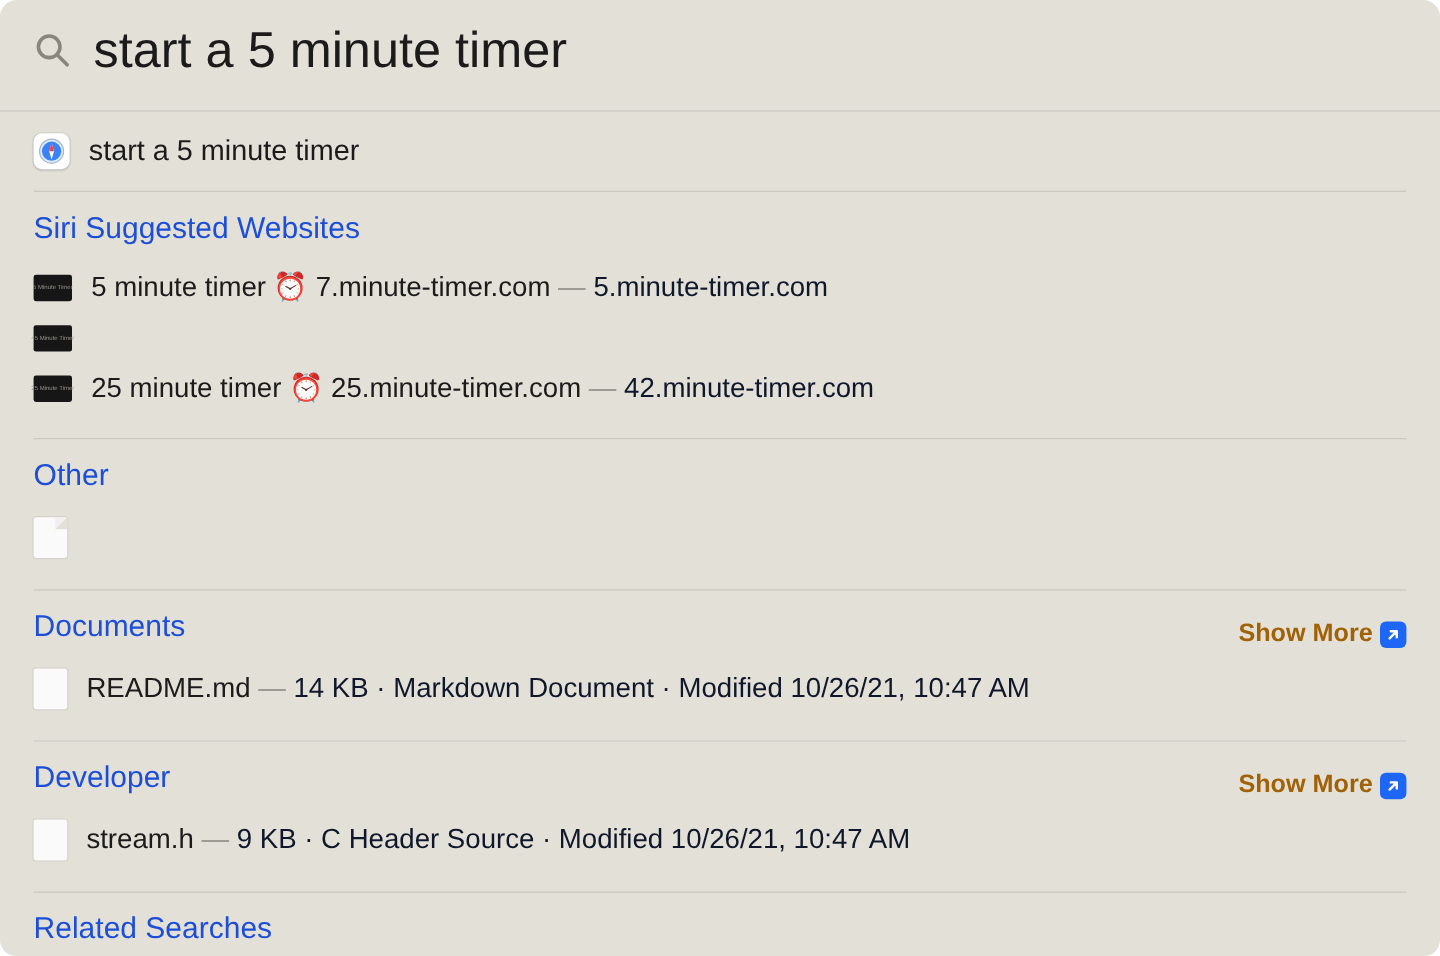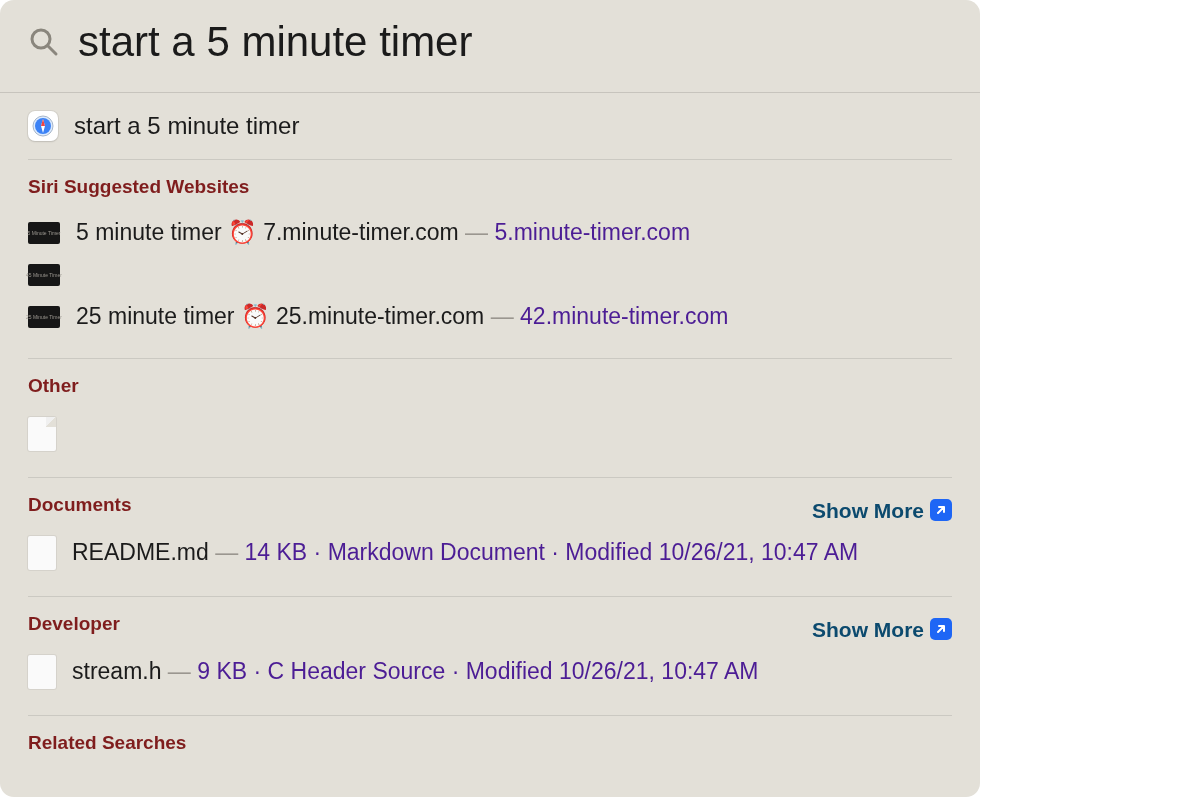--- a/index.html
+++ b/index.html
@@ -4,21 +4,21 @@
 <style>
   * { box-sizing: border-box; margin: 0; padding: 0; }
   html, body {
     width: 1200px;
     height: 797px;
     font-family: -apple-system, "Helvetica Neue", Arial, sans-serif;
     background: #ffffff;
     overflow: hidden;
   }
   .window {
-    width: 980px;
+    width: 1200px;
     height: 797px;
     background: #e3e0d8;
     border-radius: 14px;
     overflow: hidden;
     position: relative;
   }
 
   
   .search-bar {
     display: flex;
@@ -69,32 +69,32 @@
   .section {
     border-bottom: 1px solid rgba(0,0,0,0.10);
     padding: 16px 0 18px 0;
   }
   .section-header {
     display:flex;
     align-items:center;
     justify-content: space-between;
   }
   .section-title {
-    font-size: 19px;
-    font-weight: 700;
-    color: #7f1d1d;
+    font-size: 25px;
+    font-weight: 400;
+    color: #1d4ed8;
     margin-bottom: 12px;
   }
   .show-more {
     display:flex;
-    align-items:flex-start;
+    align-items:flex-end;
     gap:6px;
     font-size: 21px;
     font-weight: 600;
-    color: #0c4a6e;
+    color: #a16207;
     cursor: pointer;
   }
   .show-more-badge {
     width: 22px; height: 22px;
     background: #1e66f5;
     border-radius: 5px;
     display:flex;align-items:center;justify-content:center;
   }
 
   .row {
@@ -124,21 +124,21 @@
   .docicon.page::after {
     content:"";
     position:absolute;
     top:0; right:0;
     width:10px;height:10px;
     background:linear-gradient(135deg,#f0f0f0 50%,#e3e0d8 50%);
   }
   .row .line { display:inline; }
   .row .primary { color: #1b1b1b; }
   .row .dash { color: #9a968f; }
-  .row .meta  { color: #4c1d95; }
+  .row .meta  { color: #0f172a; }
   .favicon-text {
     position:absolute; inset:0;
     font-size:5px; color:#9a968f;
     display:flex;align-items:center;justify-content:center;
     letter-spacing:0;
     white-space: nowrap;
   }
 </style>
 </head>
 <body>

